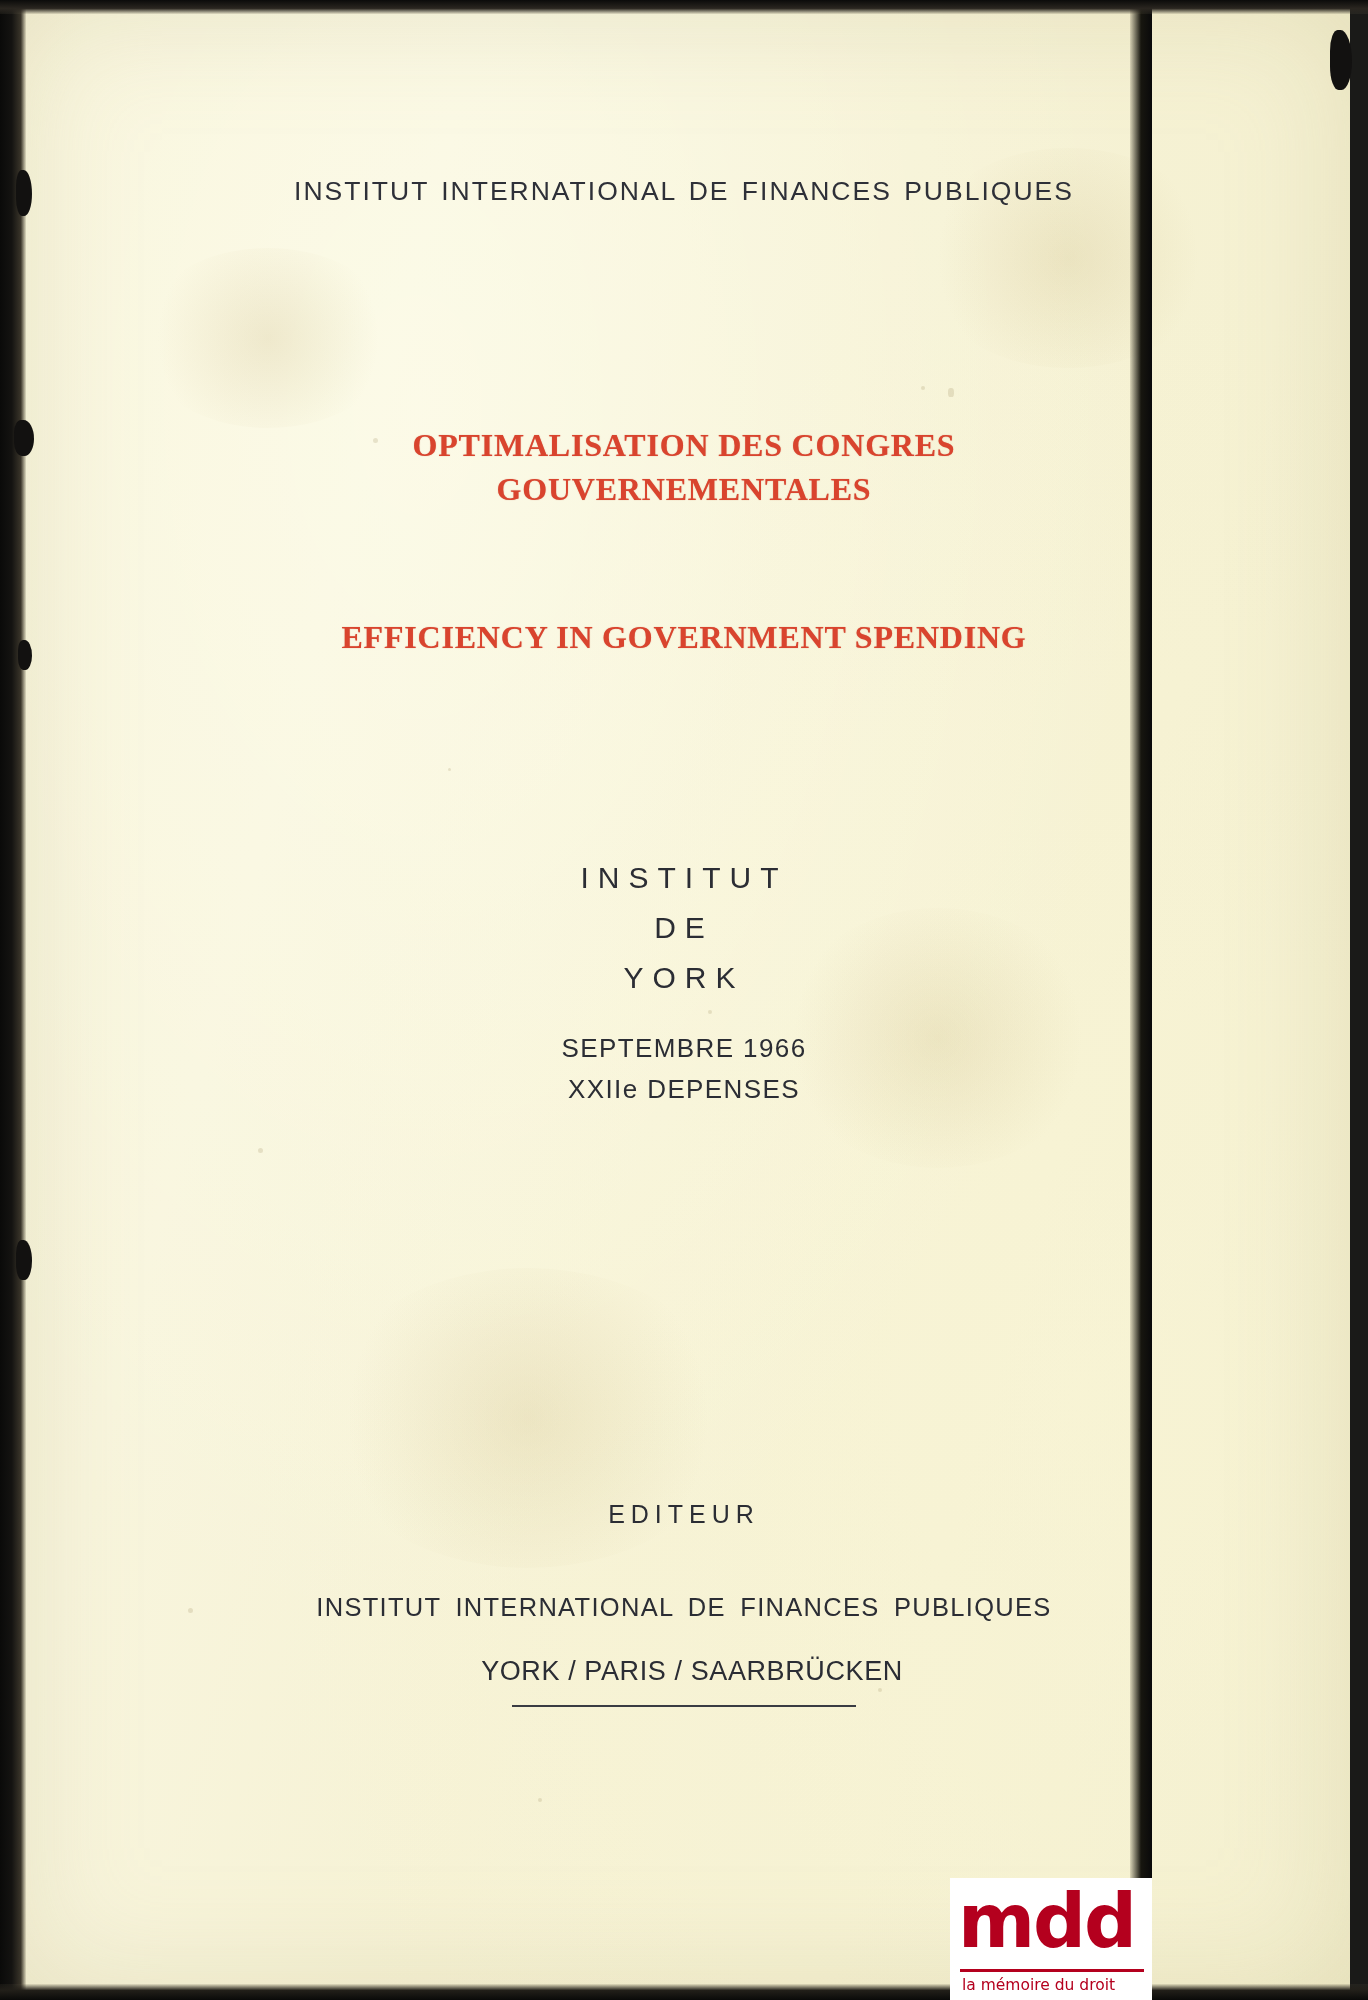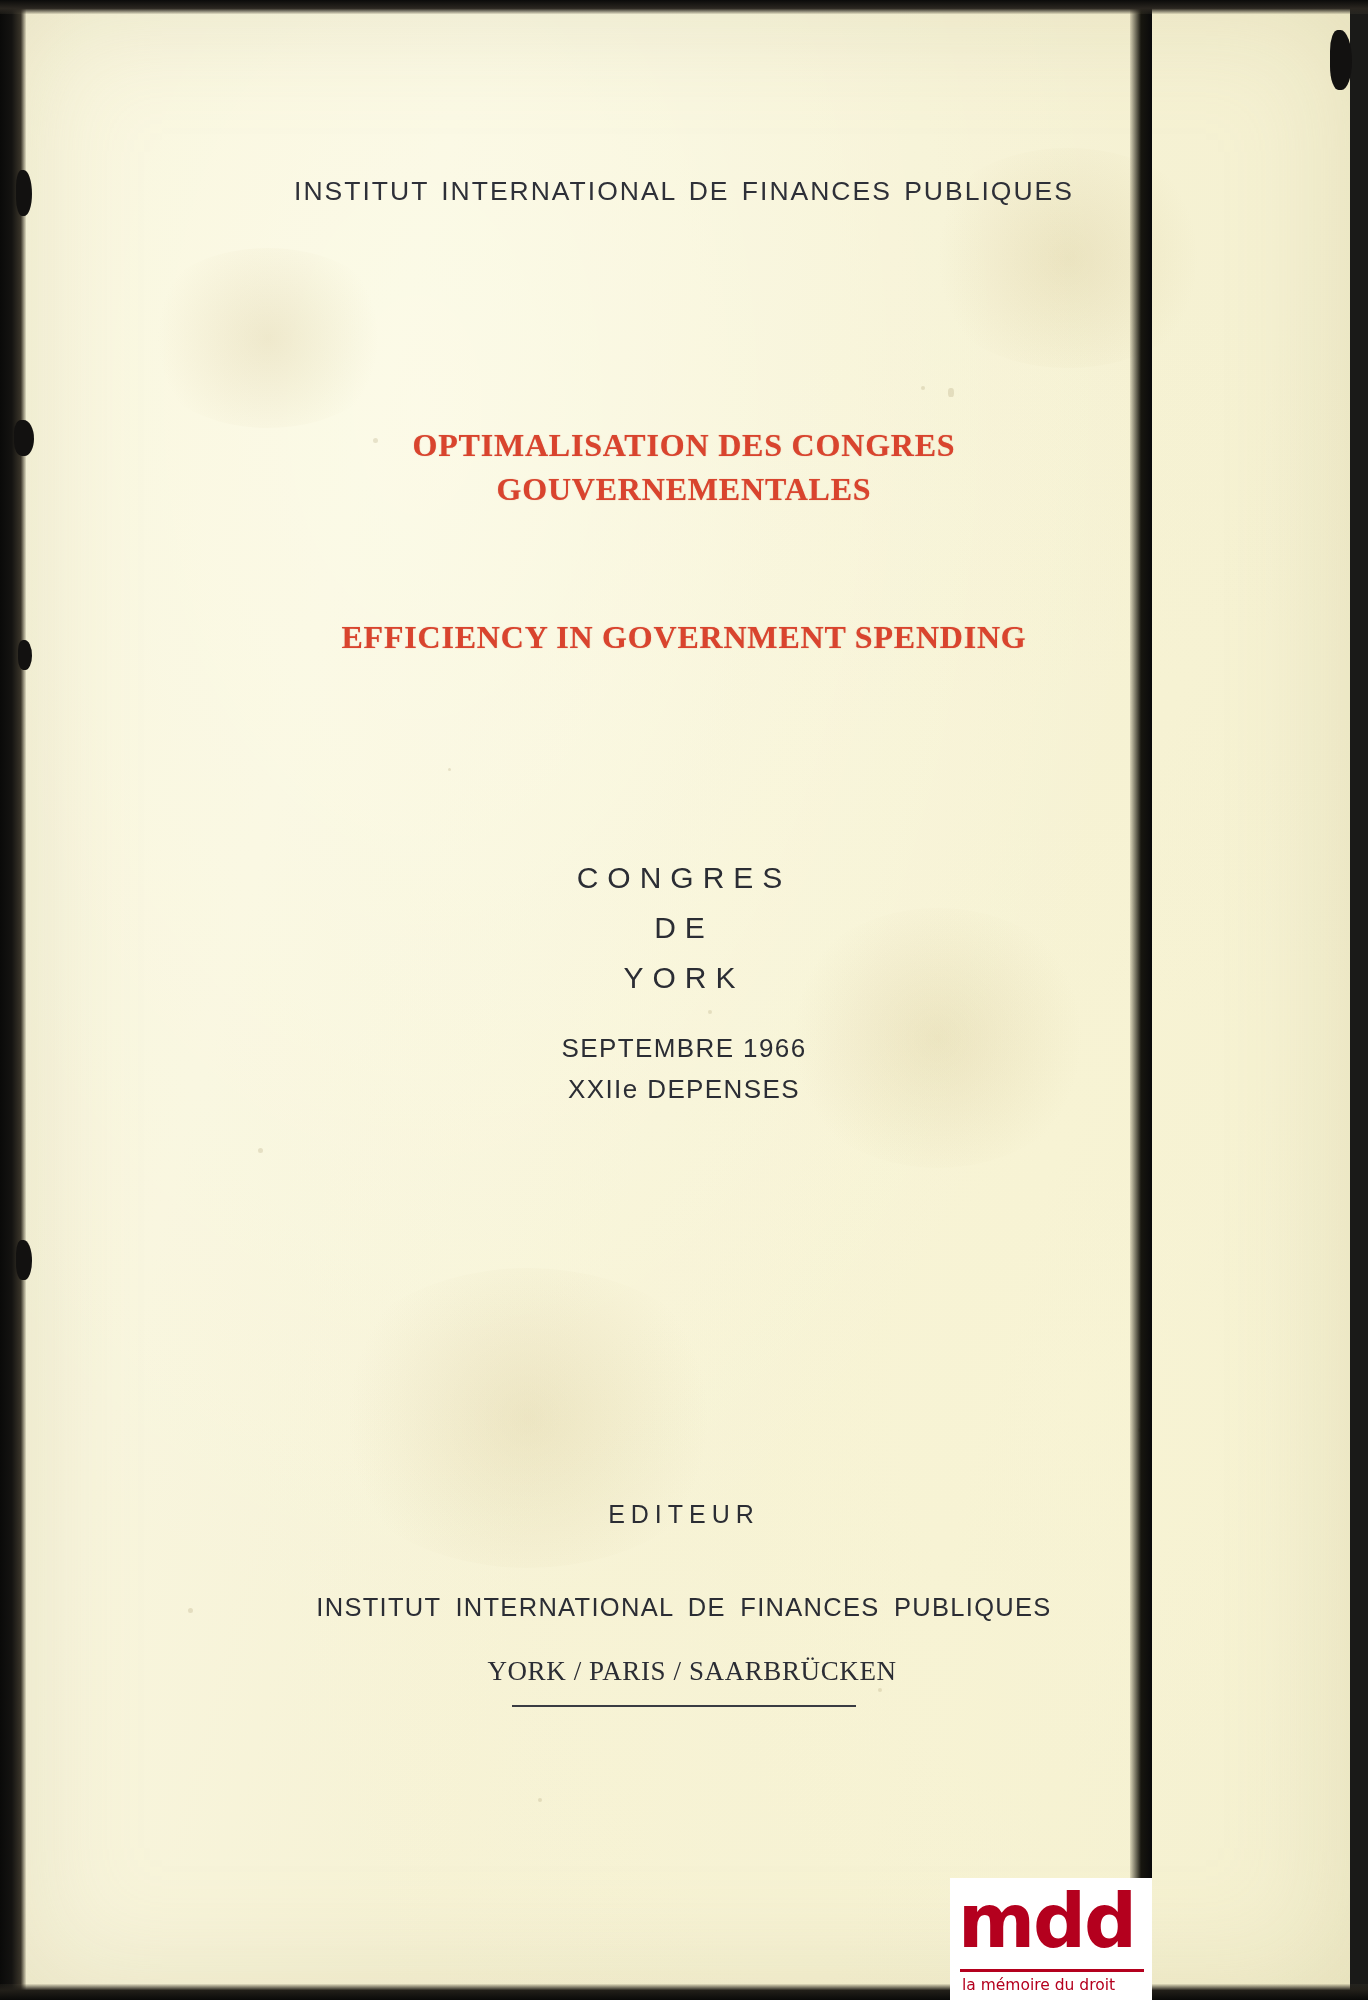--- a/index.html
+++ b/index.html
@@ -163,21 +163,21 @@
     font-family: "Liberation Sans", sans-serif;
   }
 
   .cities {
     position: absolute;
     left: 16px; right: 0;
     top: 1648px;
     color: #2b2d34;
     font-size: 27px;
     letter-spacing: 0.6px;
-    font-family: Liberation Serif, serif;
+    font-family: Liberation Sans, sans-serif;
   }
 
   .rule {
     position: absolute;
     left: 50%;
     transform: translateX(-50%);
     top: 1697px;
     width: 344px;
     height: 2px;
     background: #3a3c42;
@@ -262,21 +262,21 @@
       <div class="institute-top">INSTITUT INTERNATIONAL DE FINANCES PUBLIQUES</div>
 
       <div class="title-fr">
         <div>OPTIMALISATION DES CONGRES</div>
         <div>GOUVERNEMENTALES</div>
       </div>
 
       <div class="title-en">EFFICIENCY IN GOVERNMENT SPENDING</div>
 
       <div class="congress">
-        <span class="ln">CONGRES</span>
+        <span class="ln">INSTITUT</span>
         <span class="ln">DE</span>
         <span class="ln">YORK</span>
       </div>
 
       <div class="session">
         <span class="ln">SEPTEMBRE  1966</span>
         <span class="ln">XXIIe DEPENSES</span>
       </div>
 
       <div class="editor-label">EDITEUR</div>

